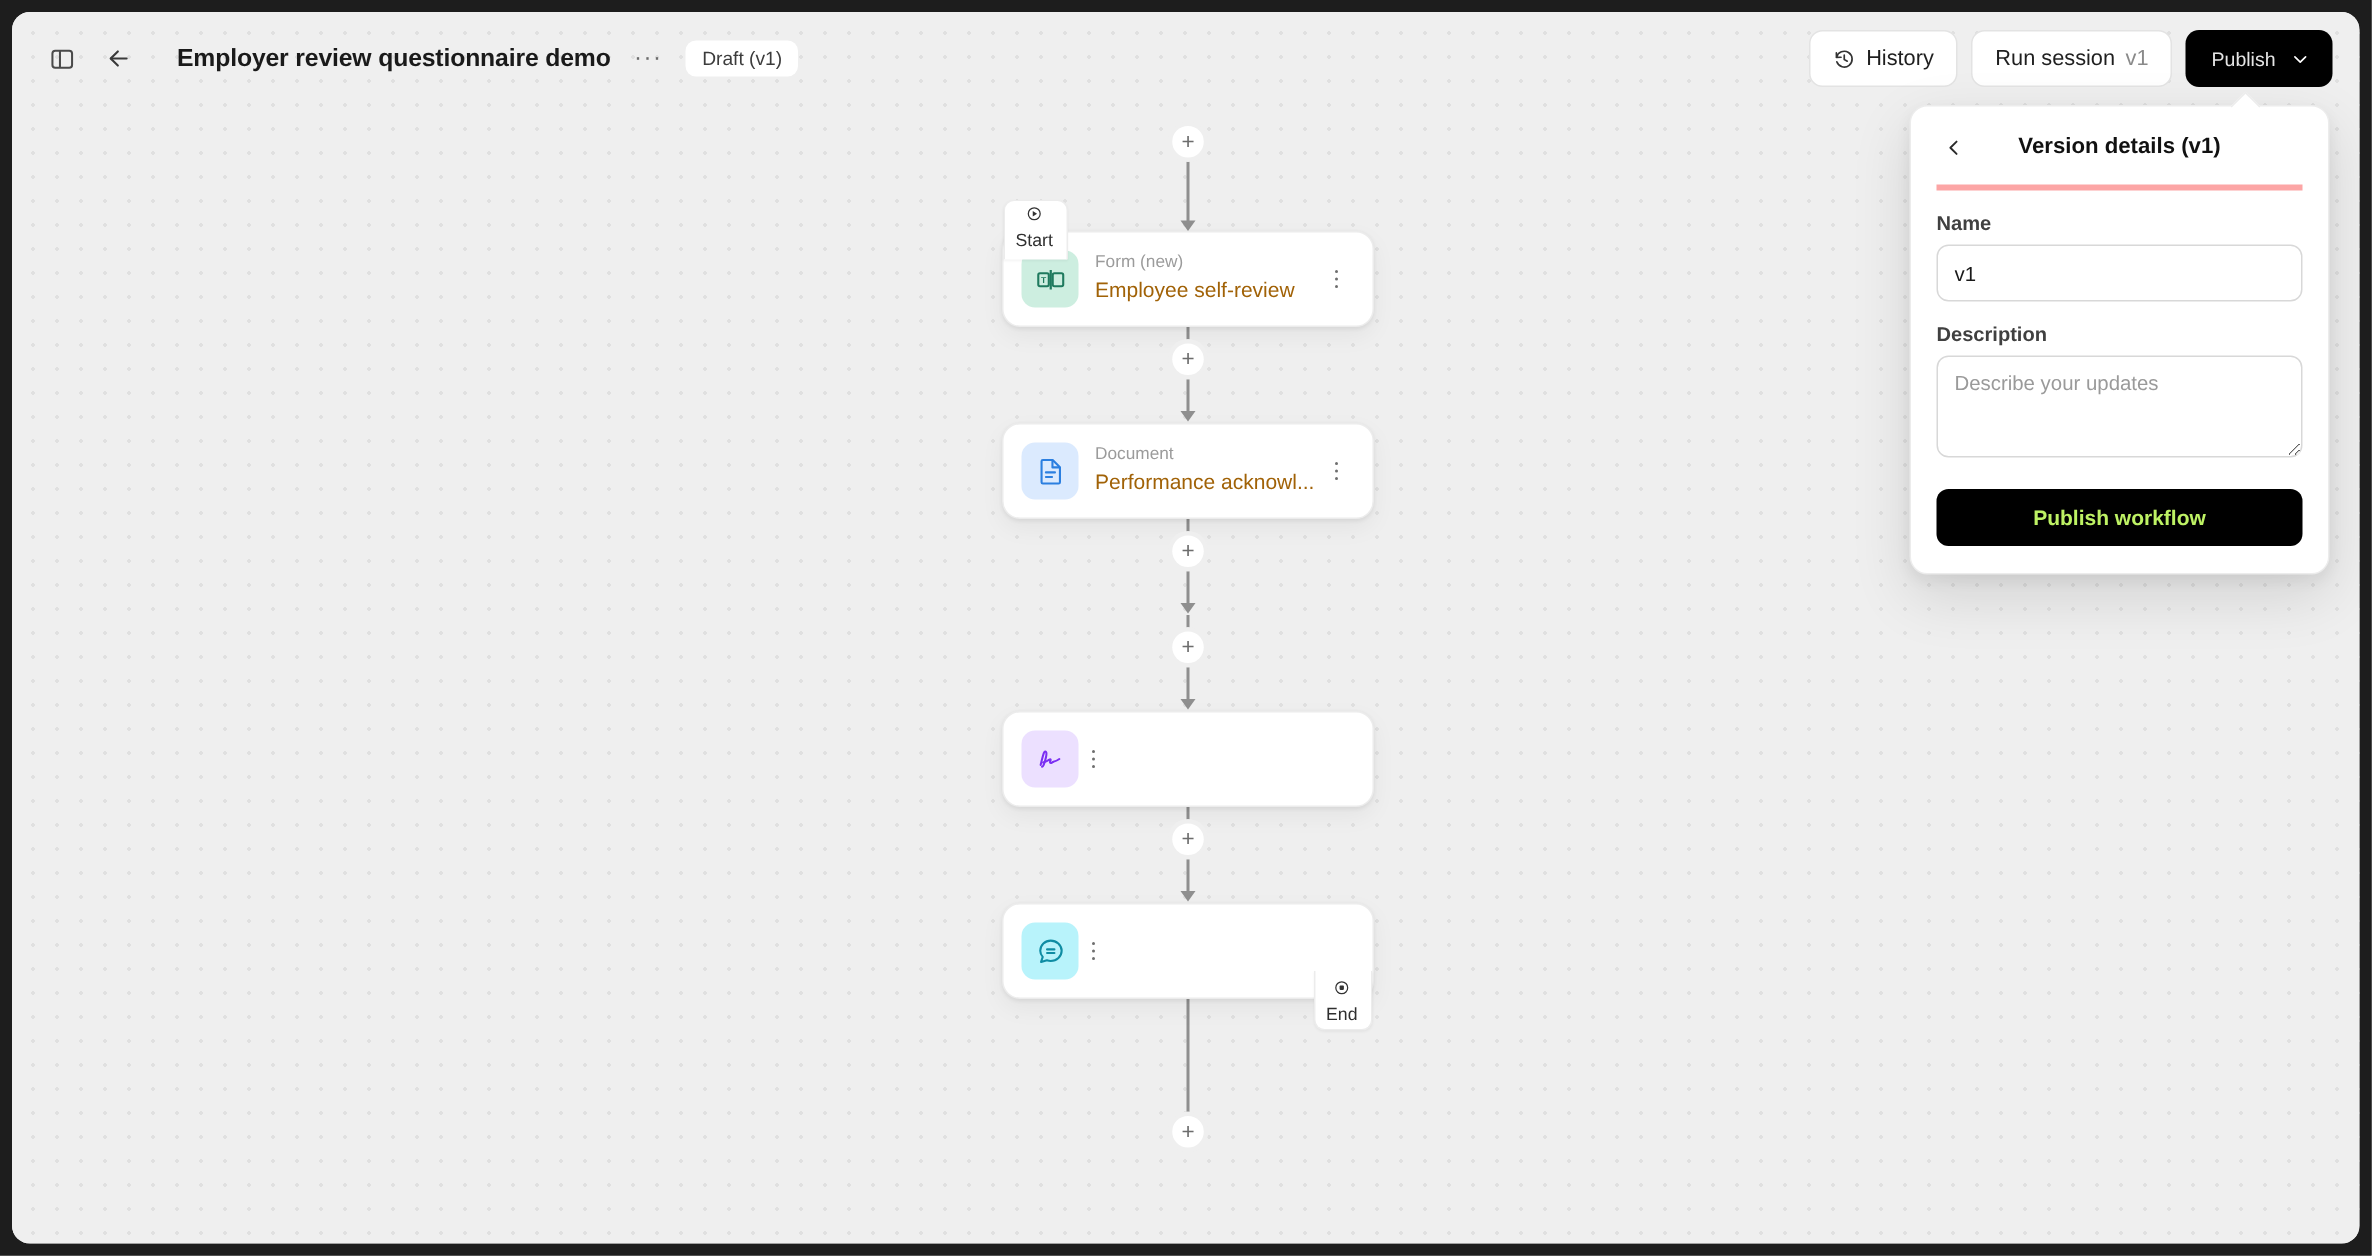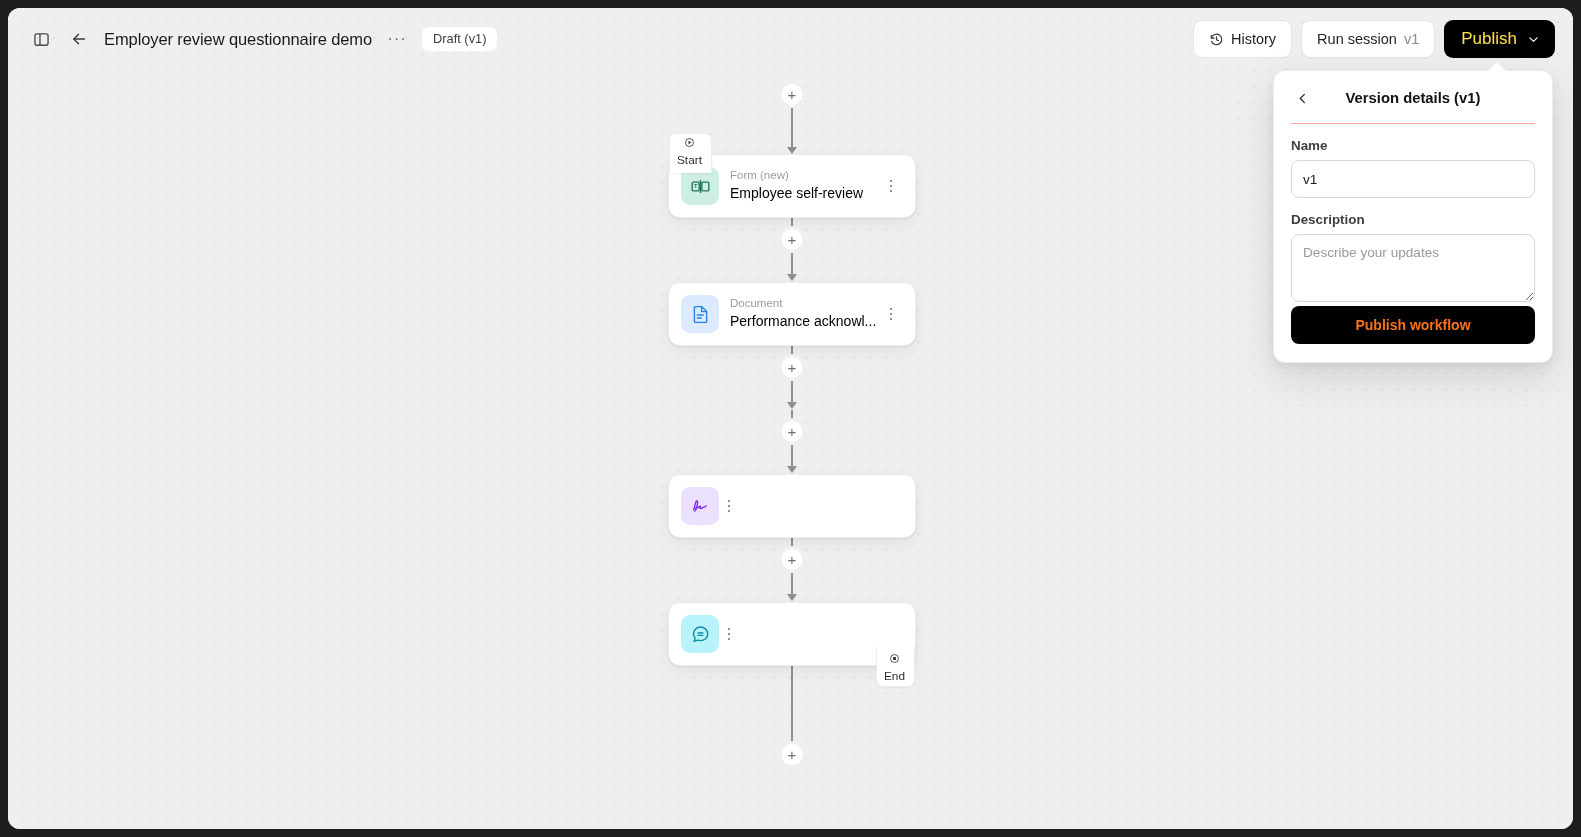--- a/index.html
+++ b/index.html
@@ -40,23 +40,23 @@
   .icon-btn {
     width: 30px; height: 30px;
     display: flex; align-items: center; justify-content: center;
     border-radius: 6px;
     color: #555;
     cursor: pointer;
     flex: none;
   }
   #title {
     font-size: 16.5px;
-    font-weight: 400;
+    font-weight: 700;
     color: #1a1a1a;
-    margin-left: 10px;
+    margin-left: 24px;
     white-space: nowrap;
     letter-spacing: -0.1px;
   }
   #dots-btn {
     margin-left: 12px;
     color: #6b6b6b;
     font-size: 16px;
     letter-spacing: 1px;
     width: 26px; height: 24px;
     display: flex; align-items: center; justify-content: center;
@@ -87,24 +87,24 @@
     font-size: 14.5px;
     color: #1f1f1f;
     cursor: pointer;
     white-space: nowrap;
   }
   .tb-btn .ver { color: #8a8a8a; }
   #publish-btn {
     height: 38px;
     display: flex; align-items: center; gap: 10px;
     background: #000;
-    color: #fde047;
+    color: #e5e5e5;
     border-radius: 9px;
     padding: 0 15px 0 17px;
-    font-size: 17px;
+    font-size: 13px;
     cursor: pointer;
     white-space: nowrap;
     position: relative;
   }
 
   
   #flow {
     position: absolute;
     left: 660px; top: 76px;
     width: 248px;
@@ -165,21 +165,21 @@
   }
   .node-kind {
     font-size: 11.5px;
     color: #9b9b9b;
     line-height: 1.35;
     white-space: nowrap;
     overflow: hidden; text-overflow: ellipsis;
   }
   .node-name {
     font-size: 14px;
-    color: #000000;
+    color: #a16207;
     line-height: 1.4;
     white-space: nowrap;
     overflow: hidden; text-overflow: ellipsis;
   }
   .node-menu {
     width: 20px; height: 26px;
     flex: none;
     display: flex; flex-direction: column;
     align-items: center; justify-content: center;
     gap: 2.5px;
@@ -225,21 +225,21 @@
     width: 13px; height: 13px;
     background: #fff;
     border-left: 1px solid #ececec;
     border-top: 1px solid #ececec;
     transform: rotate(45deg);
   }
   #pop-head {
     display: flex; align-items: center;
     position: relative;
     padding-bottom: 14px;
-    border-bottom: 1px solid #fca5a5;
+    border-bottom: 4px solid #fca5a5;
   }
   #pop-back {
     width: 22px; height: 22px;
     display: flex; align-items: center; justify-content: center;
     color: #333; cursor: pointer; border-radius: 5px;
     flex: none;
   }
   #pop-title {
     position: absolute; left: 0; right: 0;
     text-align: center;
@@ -263,22 +263,23 @@
     color: #1a1a1a;
     background: #fff;
     outline: none;
   }
   input.txt { height: 38px; padding: 0 11px; }
   textarea.txt { height: 68px; padding: 9px 11px; resize: vertical; line-height: 1.35; }
   .txt::placeholder { color: #9a9a9a; }
   #publish-workflow {
     width: 100%;
     height: 38px;
+    margin-top: 16px;
     background: #000;
-    color: #f97316;
+    color: #bef264;
     border: none;
     border-radius: 8px;
     font-family: "Liberation Sans", sans-serif;
     font-size: 14px;
     font-weight: 700;
     cursor: pointer;
   }
 </style>
 </head>
 <body>

